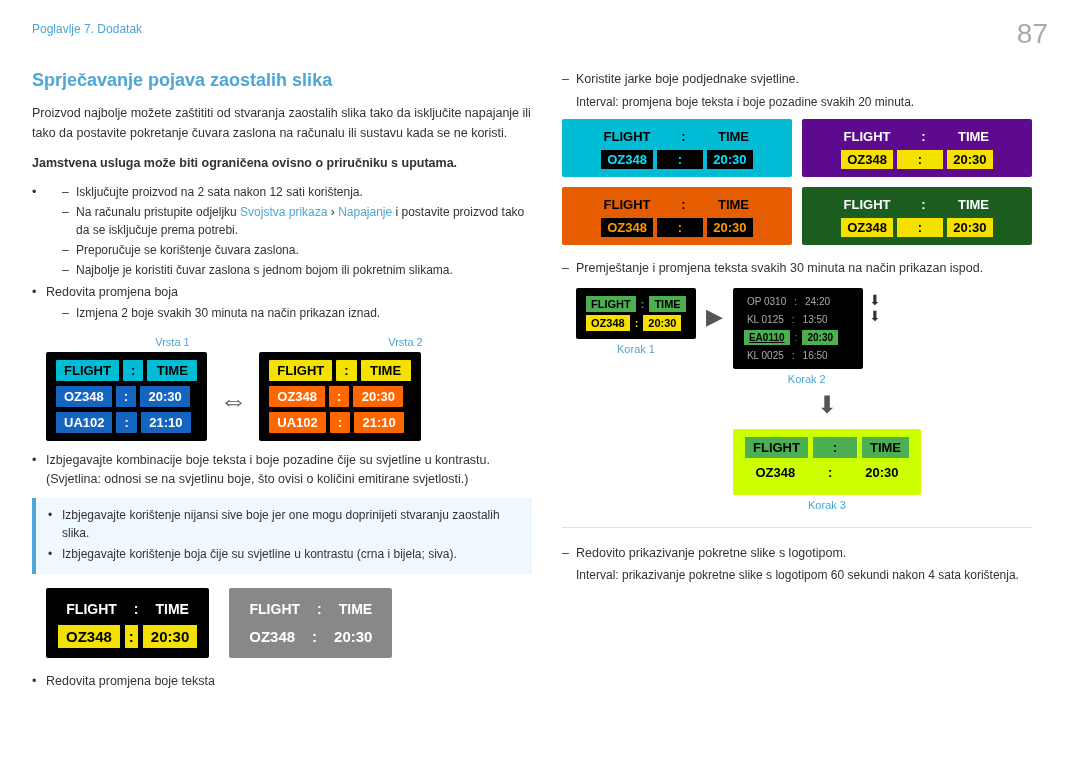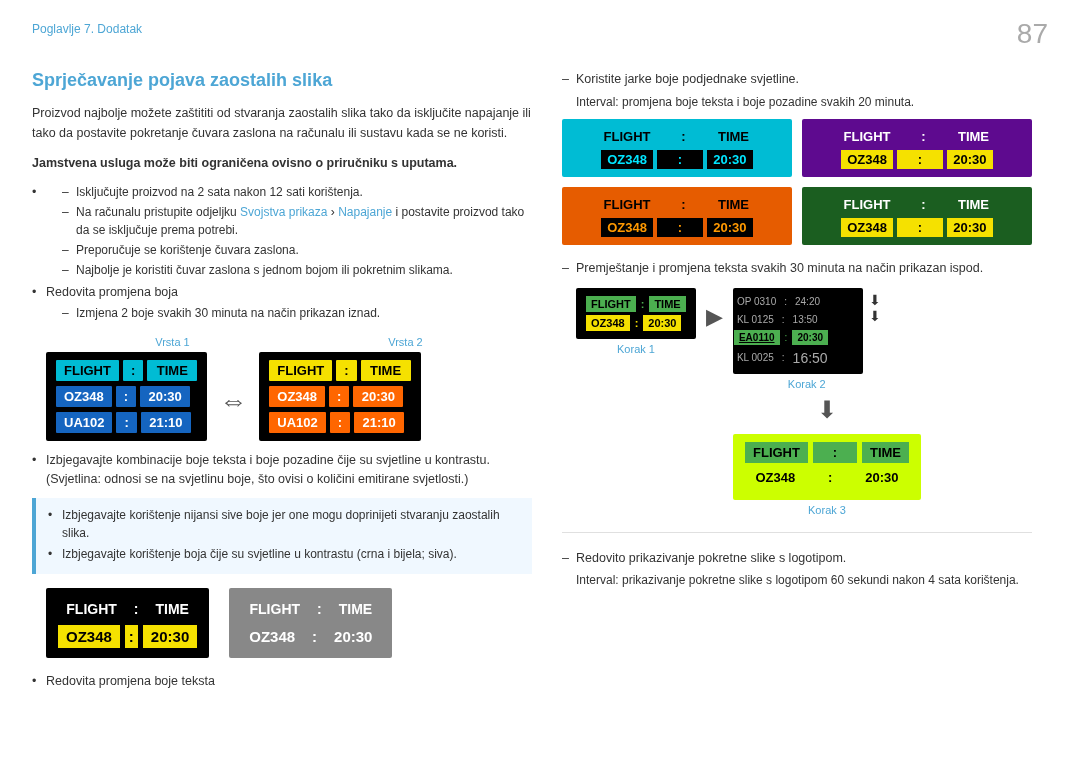--- a/index.html
+++ b/index.html
@@ -220,21 +220,21 @@
       margin-top: 4px;
     }
     .scroll-board {
       background: #000;
       padding: 8px 10px;
       border-radius: 2px;
       min-width: 120px;
     }
     .scroll-board-right {
       background: #000;
-      padding: 6px 1px;
+      padding: 6px 11px;
       border-radius: 2px;
       min-width: 130px;
     }
     .scroll-row {
       display: flex;
       gap: 3px;
       margin-bottom: 3px;
       justify-content: flex-start;
       align-items: center;
     }
@@ -493,21 +493,21 @@
               <span style="color:#aaa;font-size:10px;padding:2px 3px;">13:50</span>
             </div>
             <div class="scroll-row" style="margin-top:2px;">
               <span class="s-cell-green" style="font-size:10px;text-decoration:underline;">EA0110</span>
               <span style="color:#4caf50;font-size:10px;padding:2px 2px;">:</span>
               <span class="s-cell-green" style="font-size:10px;">20:30</span>
             </div>
             <div class="scroll-row">
               <span style="color:#aaa;font-size:10px;padding:2px 3px;">KL 0025</span>
               <span style="color:#aaa;font-size:10px;padding:2px 2px;">:</span>
-              <span style="color:#aaa;font-size:14px;padding:2px 3px;">16:50</span>
+              <span style="color:#aaa;font-size:10px;padding:2px 3px;">16:50</span>
             </div>
           </div>
           <div class="arrows-down-col">
             <span class="dbl-arrow">⬇</span>
             <span class="dbl-arrow">⬇</span>
           </div>
         </div>
         <div class="korak-label">Korak 2</div>
       </div>
     </div>

